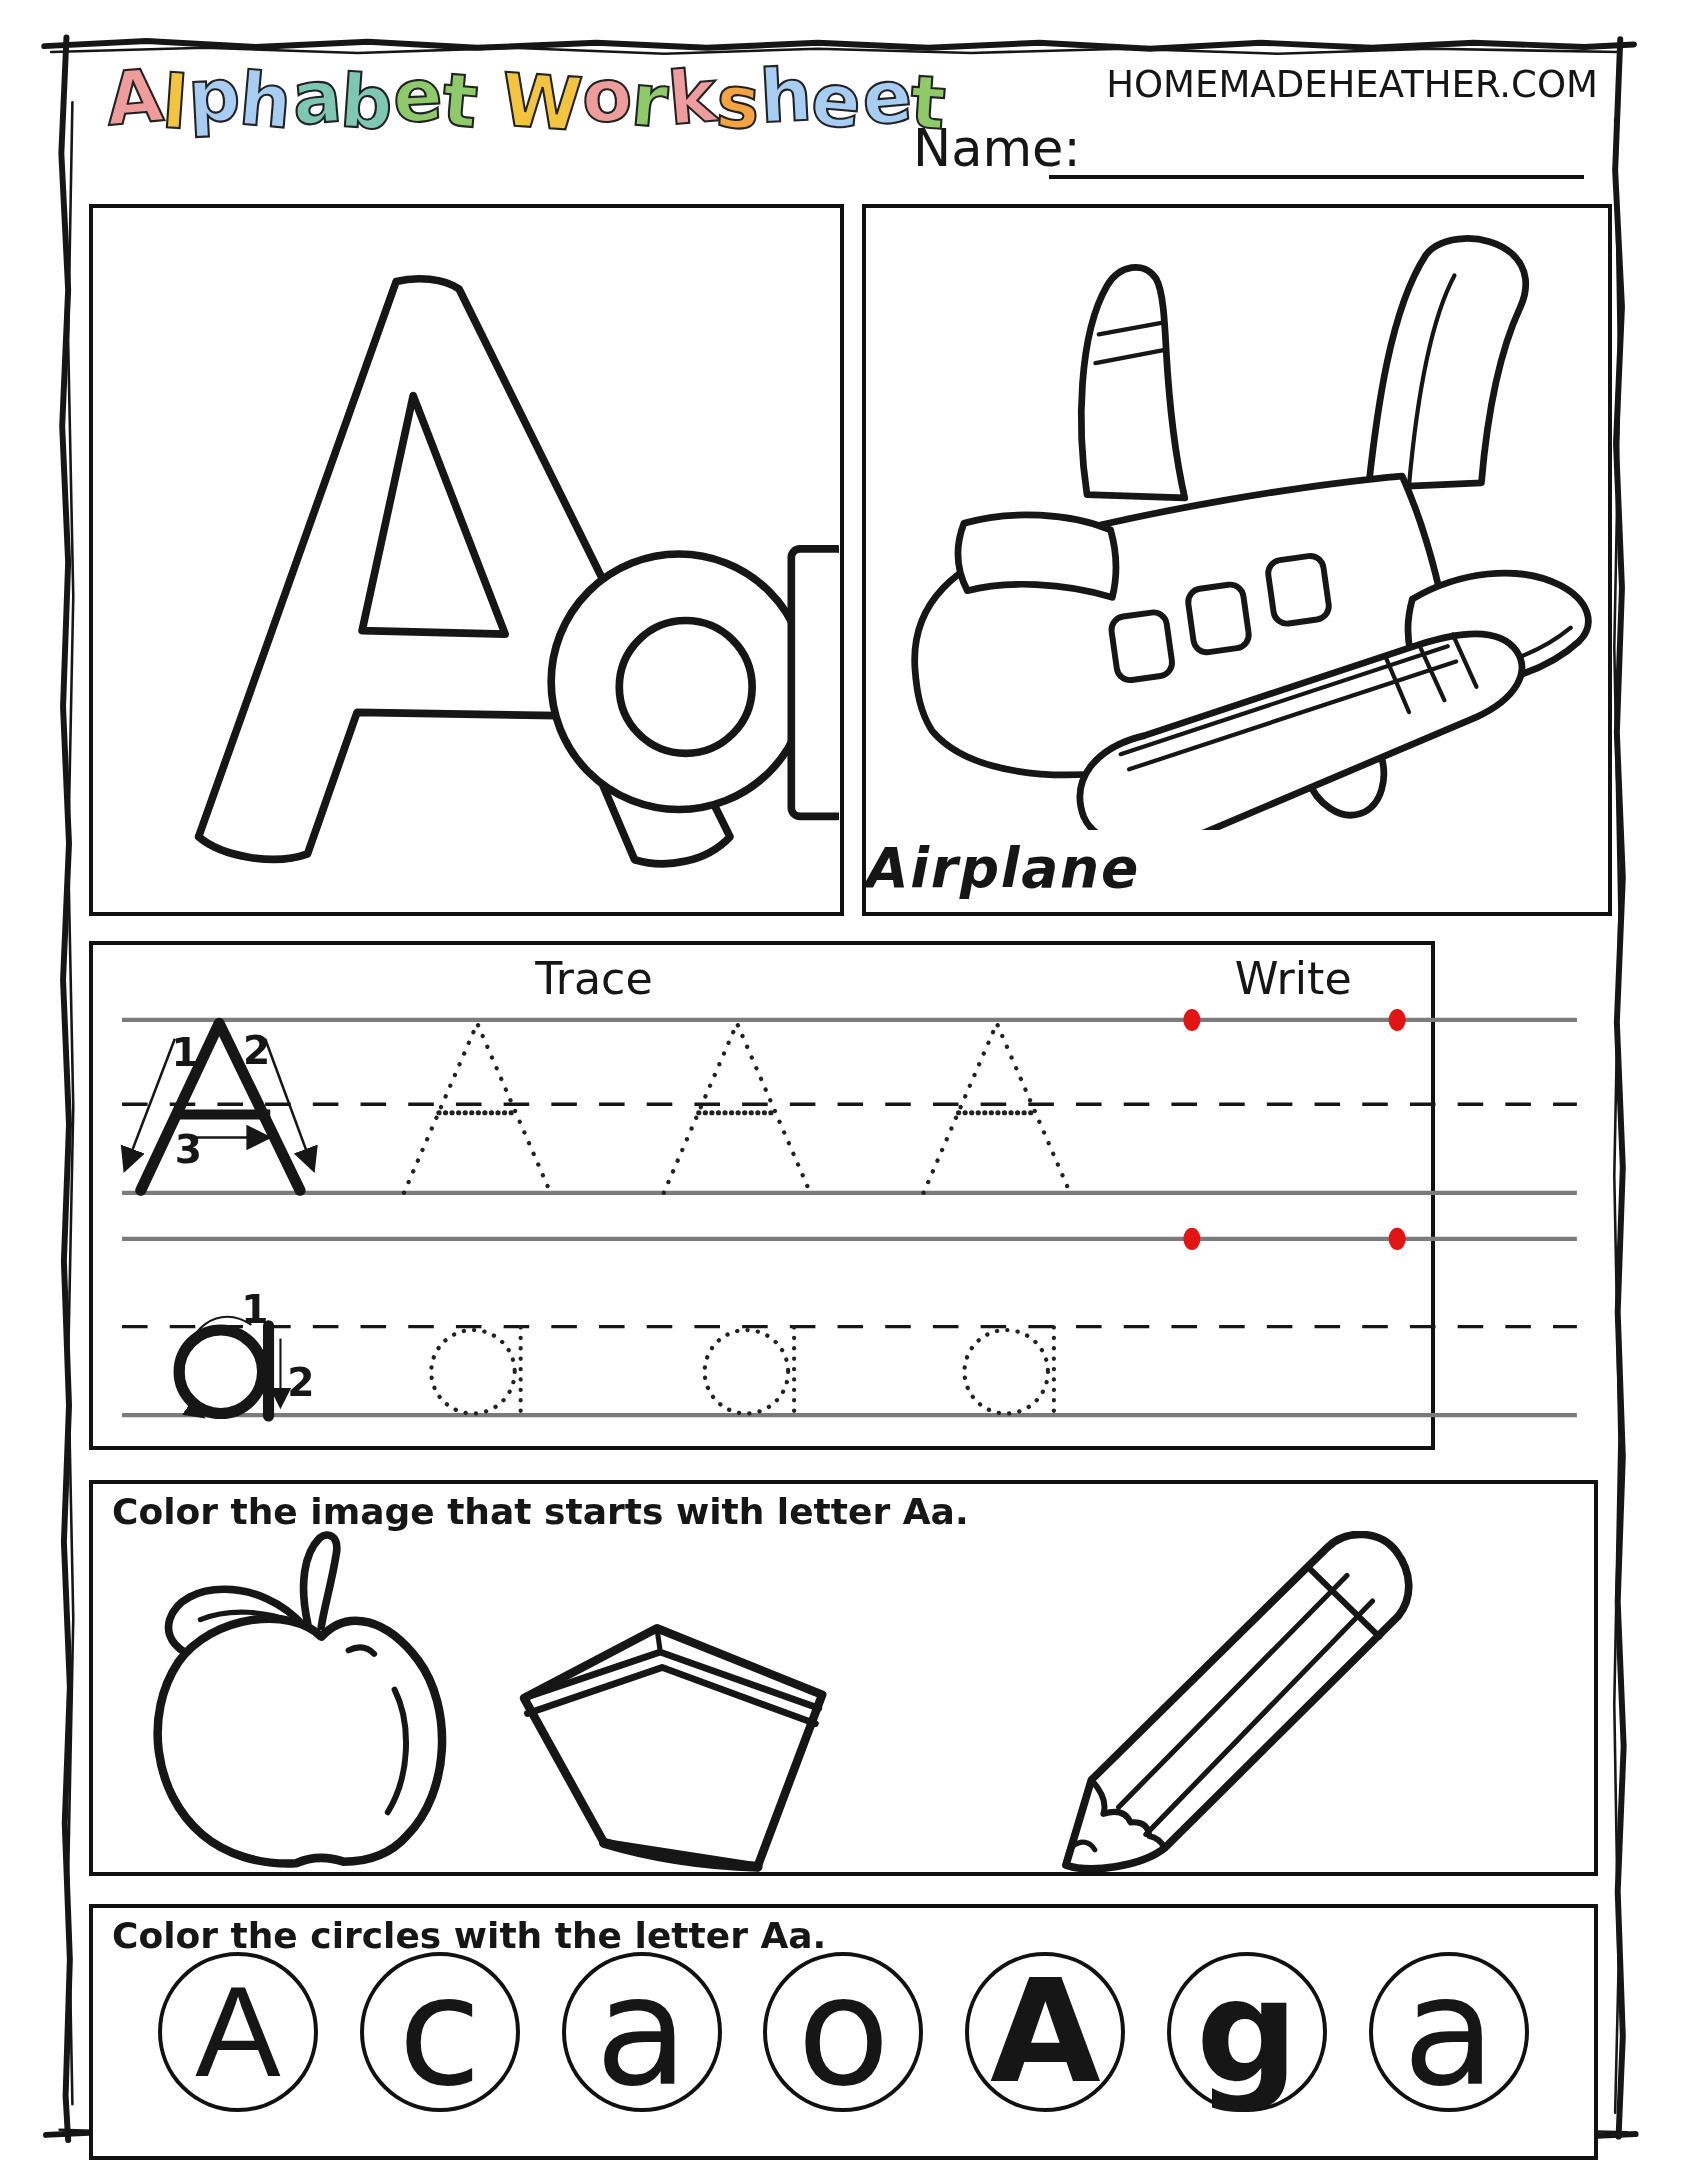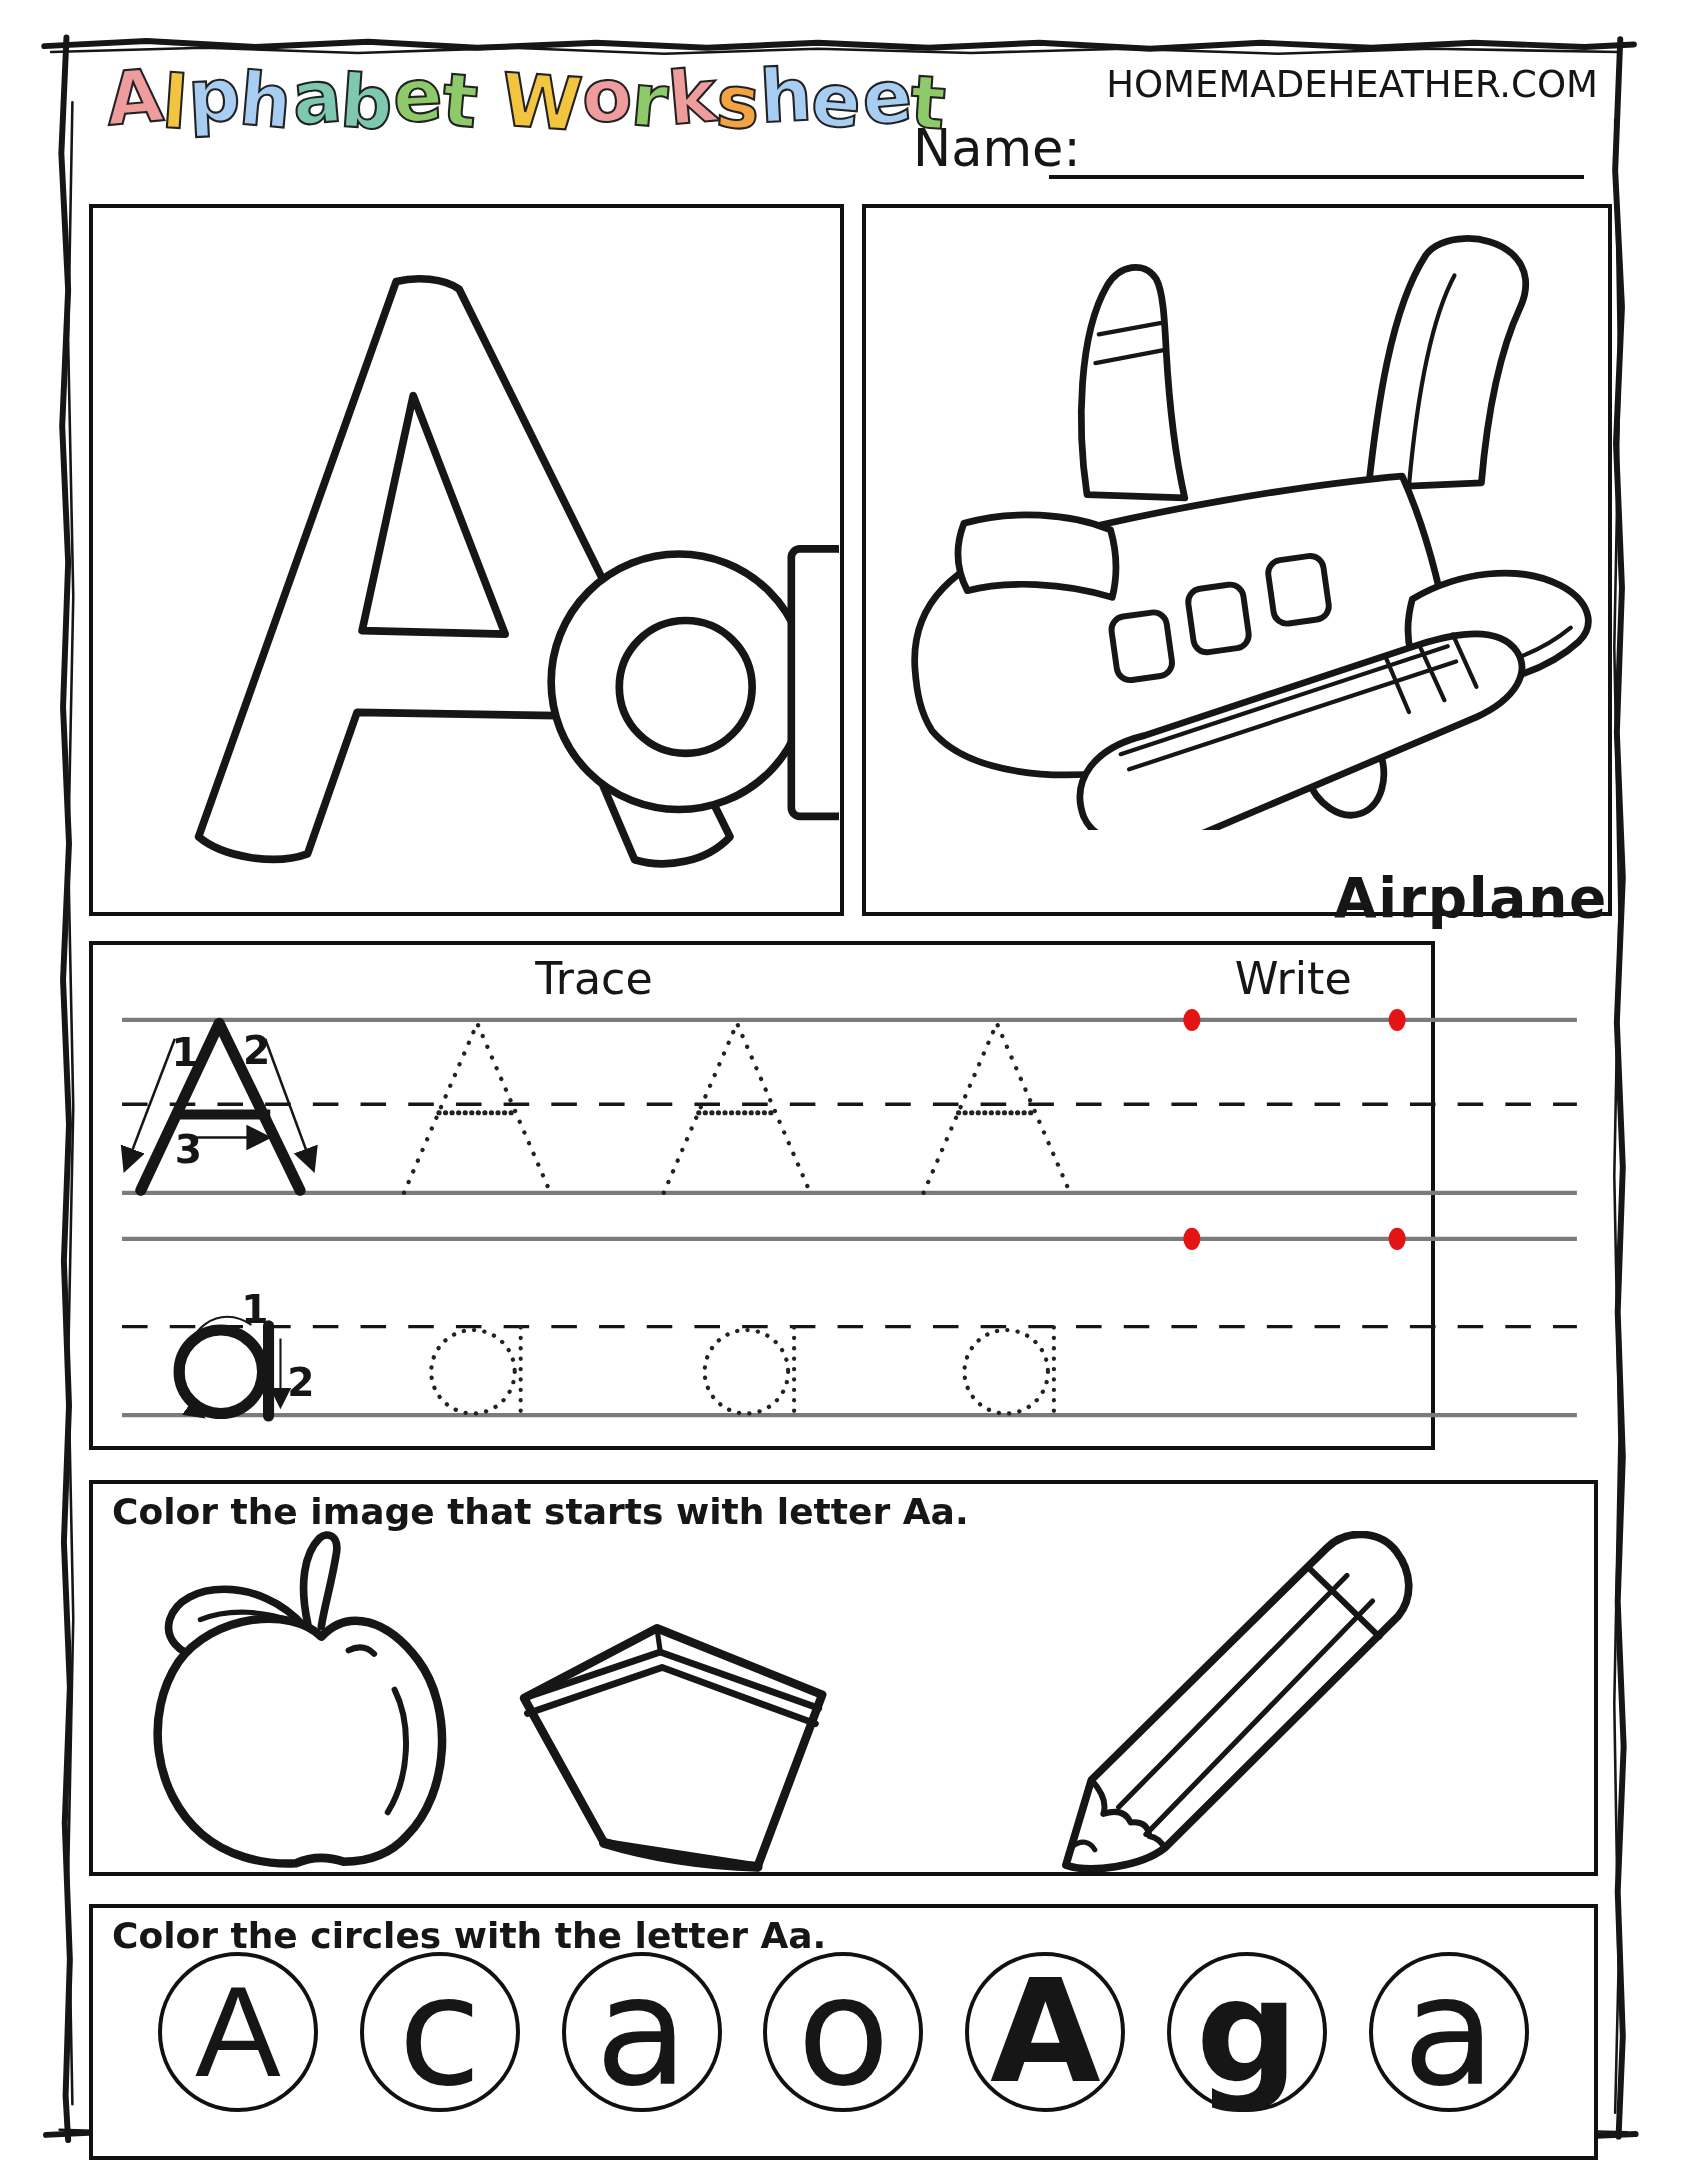--- a/index.html
+++ b/index.html
@@ -18,21 +18,21 @@
   #site-text{position:absolute;right:87px;top:63px;font-size:37px;font-weight:normal;letter-spacing:0px;}
   #name-label{position:absolute;left:913px;top:119px;font-size:51px;text-align:center;}
   #name-line{position:absolute;left:1049px;top:175px;width:535px;height:0;border-bottom:4.3px solid #111;}
   
   .box{position:absolute;border:4.3px solid #111;background:#fff;box-sizing:border-box;}
   #letter-box{left:89px;top:204px;width:755px;height:712px;}
   #object-box{left:862px;top:204px;width:750px;height:712px;}
   #trace-box{left:89px;top:941px;width:1346px;height:509px;}
   #image-box{left:89px;top:1480px;width:1509px;height:396px;}
   #circle-box{left:89px;top:1904px;width:1509px;height:256px;}
-  #object-label{position:absolute;left:0;top:658px;width:100%;text-align:right;font-size:55px;font-weight:bold;letter-spacing:1.7px;}
+  #object-label{position:absolute;left:0;top:628px;width:100%;text-align:left;font-size:55px;font-weight:bold;letter-spacing:1.7px;font-style:italic;}
   .instruction{position:absolute;left:19px;top:6.8px;font-size:36px;font-weight:bold;letter-spacing:0px;}
   
   #circle-row{position:absolute;left:0;top:44px;width:100%;padding:0 65px;box-sizing:border-box;display:flex;justify-content:space-between;}
   .letter-circle{width:160px;height:160px;border:4.3px solid #111;border-radius:50%;box-sizing:border-box;
       display:flex;align-items:center;justify-content:center;background:#fff;}
   .circle-letter{line-height:0.9;}
   .s-plain{font-family:"Liberation Sans",sans-serif;font-weight:400;font-size:128px;}
   .s-round{font-family:"DejaVu Sans",sans-serif;font-weight:400;font-size:152px;}
   .s-chunky{font-family:"DejaVu Sans",sans-serif;font-weight:bold;font-size:143px;}
   svg{display:block;}

